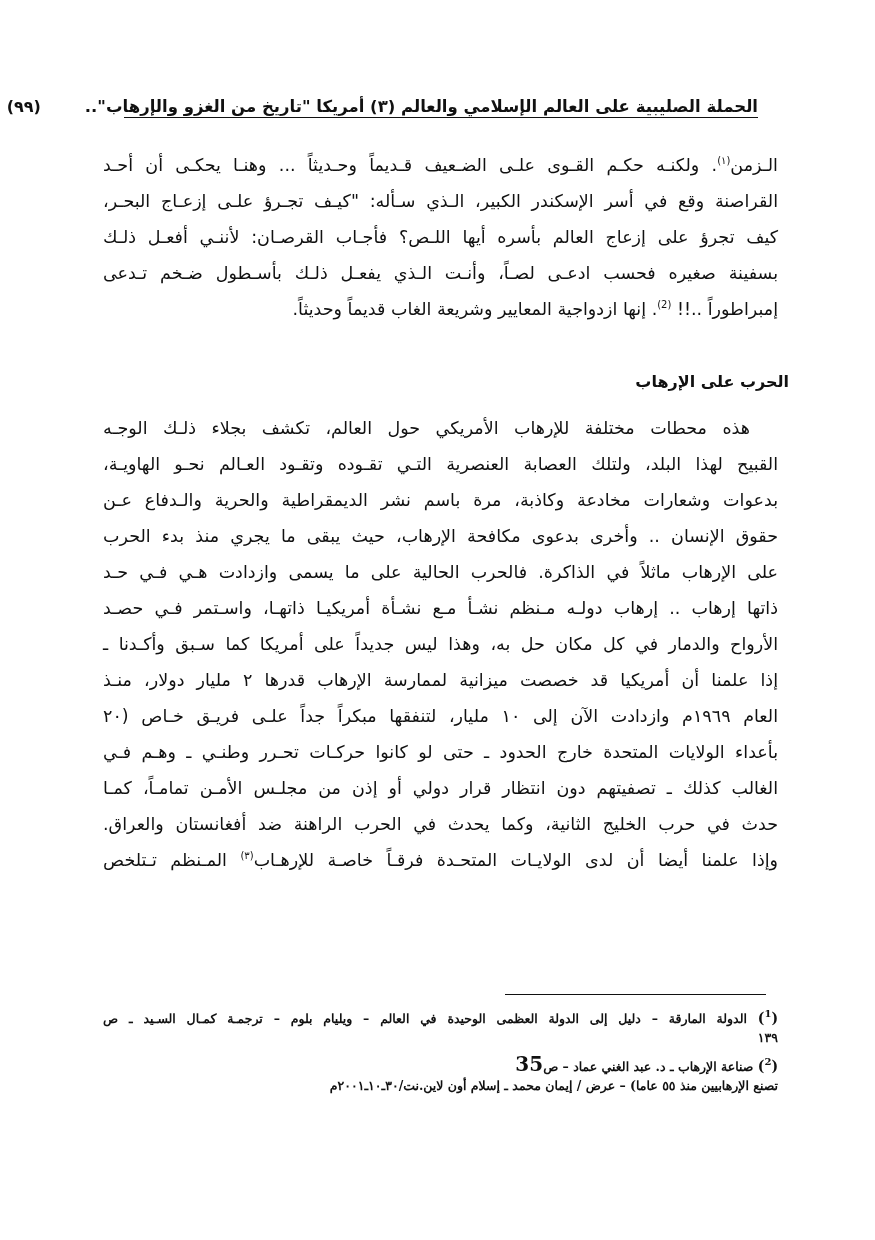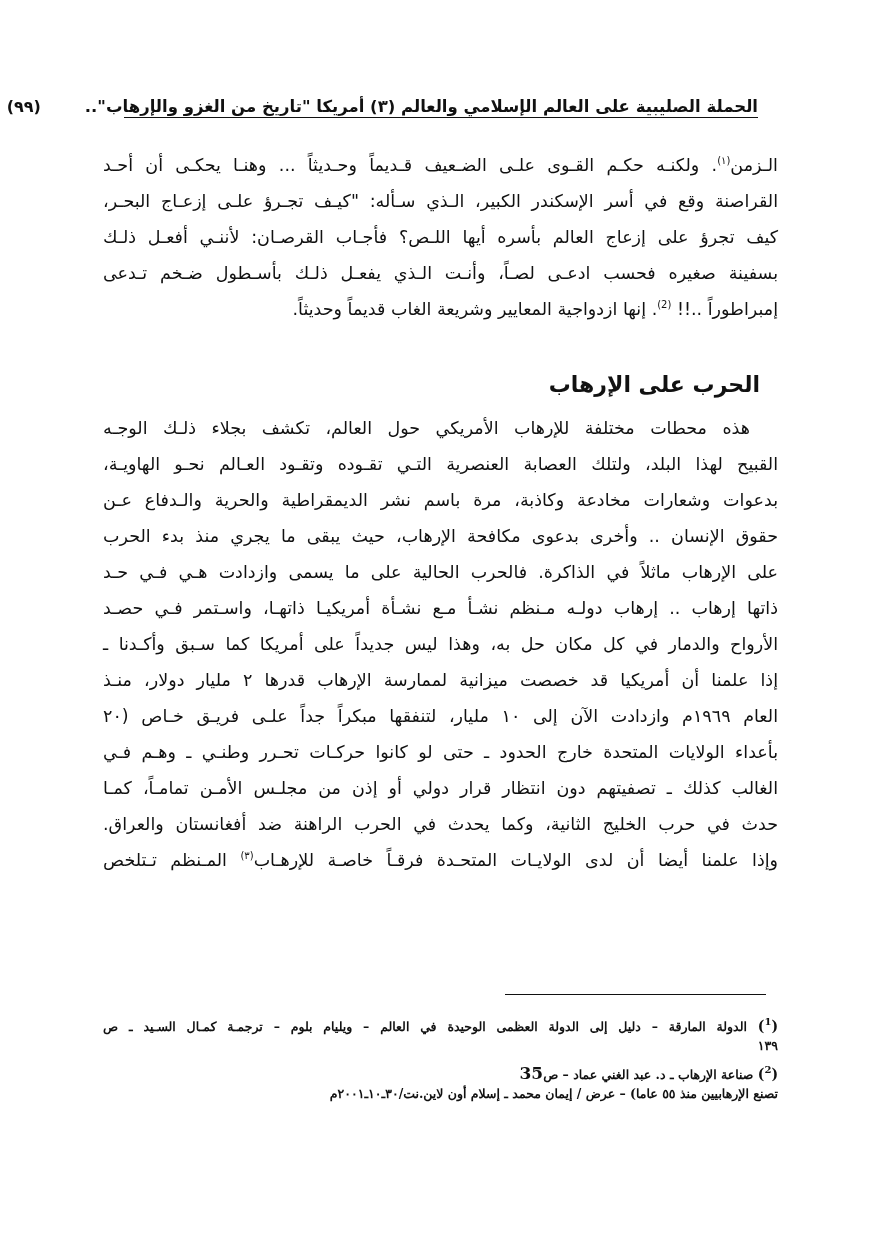--- a/index.html
+++ b/index.html
@@ -71,59 +71,58 @@
     padding-right: 28px;
   }
   sup.fn {
     font-size: 10px;
     vertical-align: super;
     line-height: 0;
   }
   .section-heading {
     position: absolute;
     top: 372px;
-    right: 115px;
+    right: 86px;
     font-weight: bold;
-    font-size: 22px;
+    font-size: 16px;
     white-space: nowrap;
   }
 
   
   .fn-rule {
     position: absolute;
     top: 994px;
     left: 505px;
     width: 261px;
     border-top: 1px solid #111;
   }
   .footnotes {
     position: absolute;
     top: 1002px;
     left: 103px;
     width: 675px;
     font-family: "DejaVu Serif", serif;
     font-weight: bold;
     font-size: 12.5px;
     line-height: 24px;
-    margin-top: 8px;
   }
   .footnotes .fn-line {
     display: block;
     white-space: nowrap;
     height: 24px;
     text-align: justify;
     text-align-last: justify;
   }
   .footnotes .fn-line.last { text-align-last: right; }
   .footnotes .fn-num {
     font-weight: bold;
     font-size: 14px;
   }
   .footnotes .fn-num sup { font-size: 10px; }
-  .footnotes .big { font-size: 17px; }
+  .footnotes .big { font-size: 20px; }
 </style>
 </head>
 <body>
 
 <div class="page">
 
   <div class="running-header">
     <span class="title">الحملة الصليبية على العالم الإسلامي والعالم (٣) أمريكا "تاريخ من الغزو والإرهاب"..</span>
     <span class="page-no">(٩٩)</span>
   </div>

